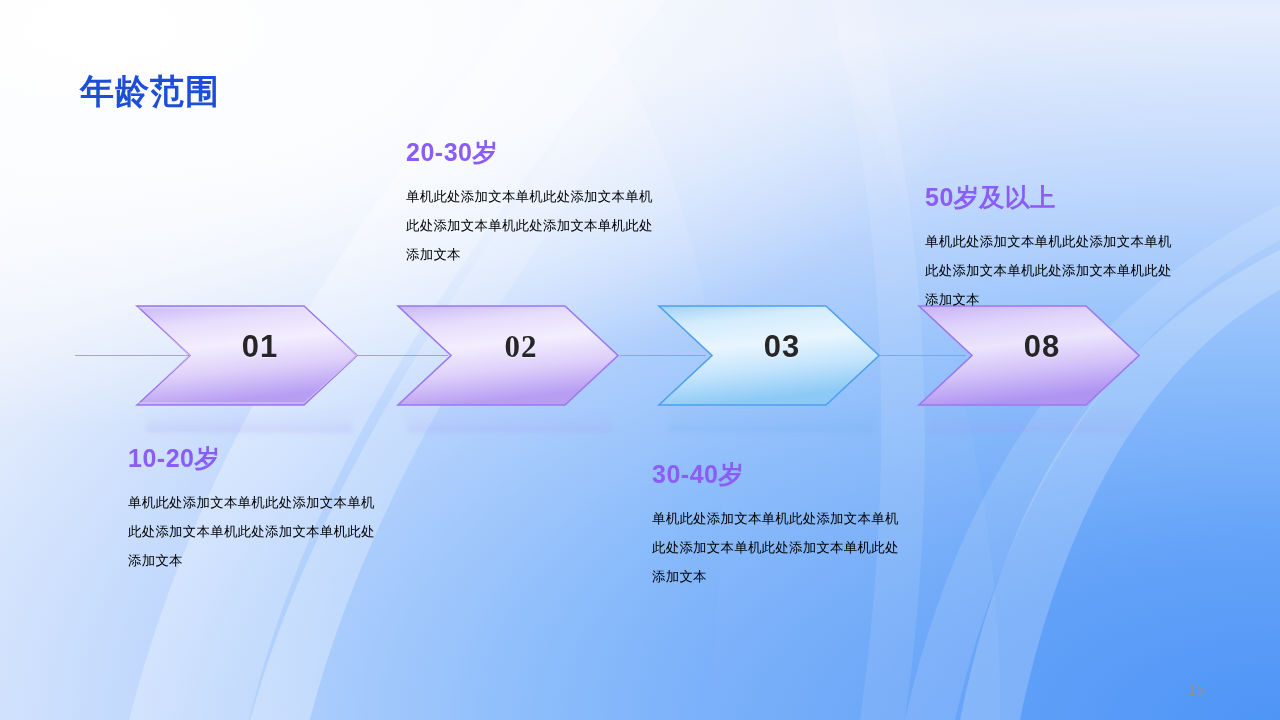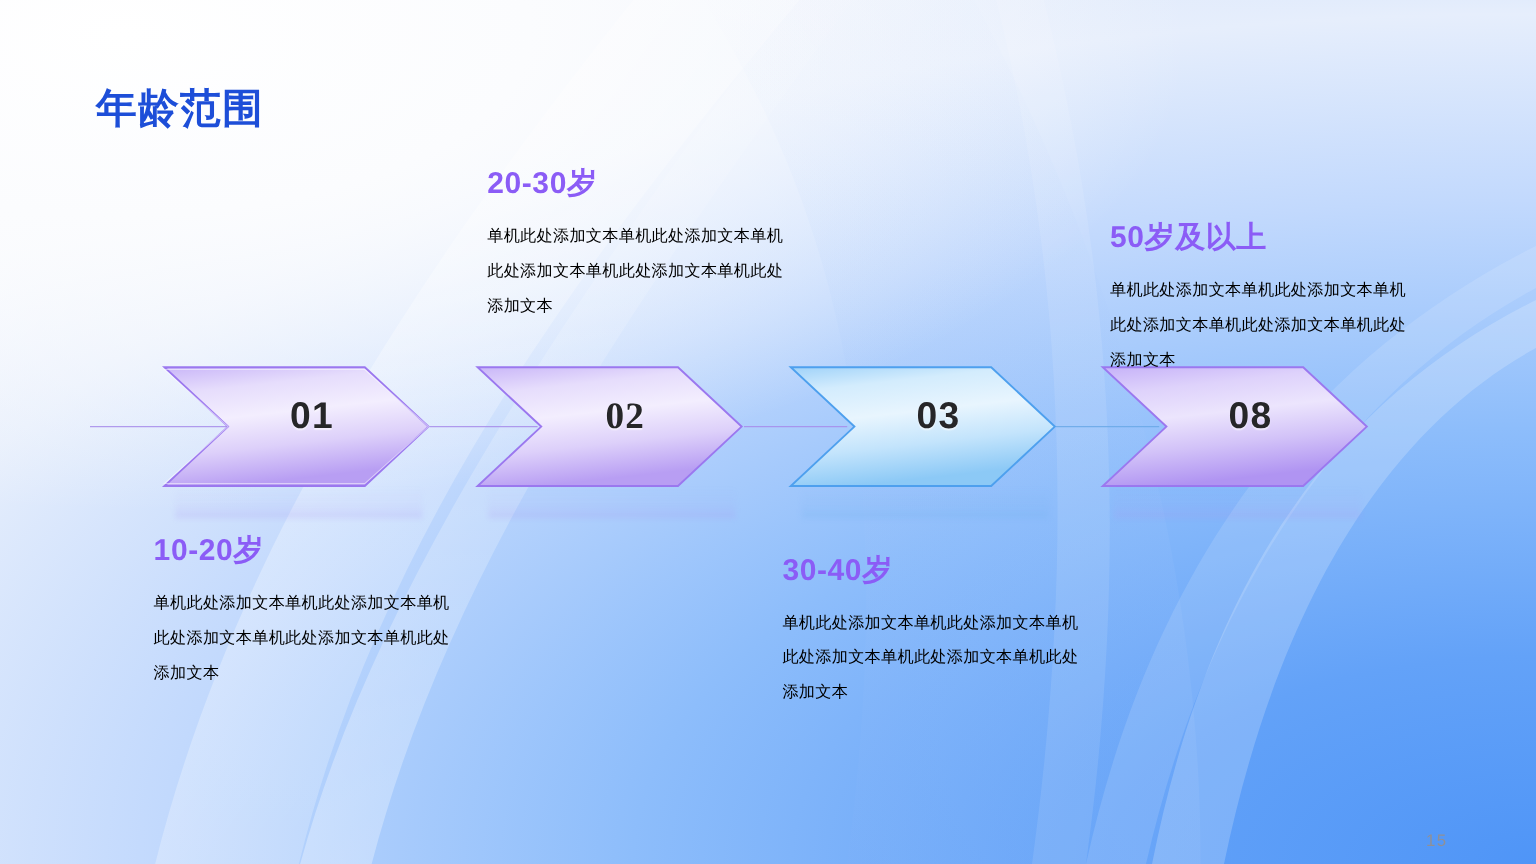--- a/index.html
+++ b/index.html
@@ -75,21 +75,21 @@
   }
   .block-body {
     font-size:13.5px; color:#000000;
     line-height:2.15;
     letter-spacing:0.2px;
     width:252px;
   }
 
   
   #pagenum {
-    position:absolute; right:74px; bottom:12px;
+    position:absolute; right:74px; bottom:22px;
     font-size:14px; color:#9a8f86; opacity:.85;
     letter-spacing:1px;
   }
 </style>
 </head>
 <body>
 
 <div id="slide">
 
   <div class="bg-base"></div>

